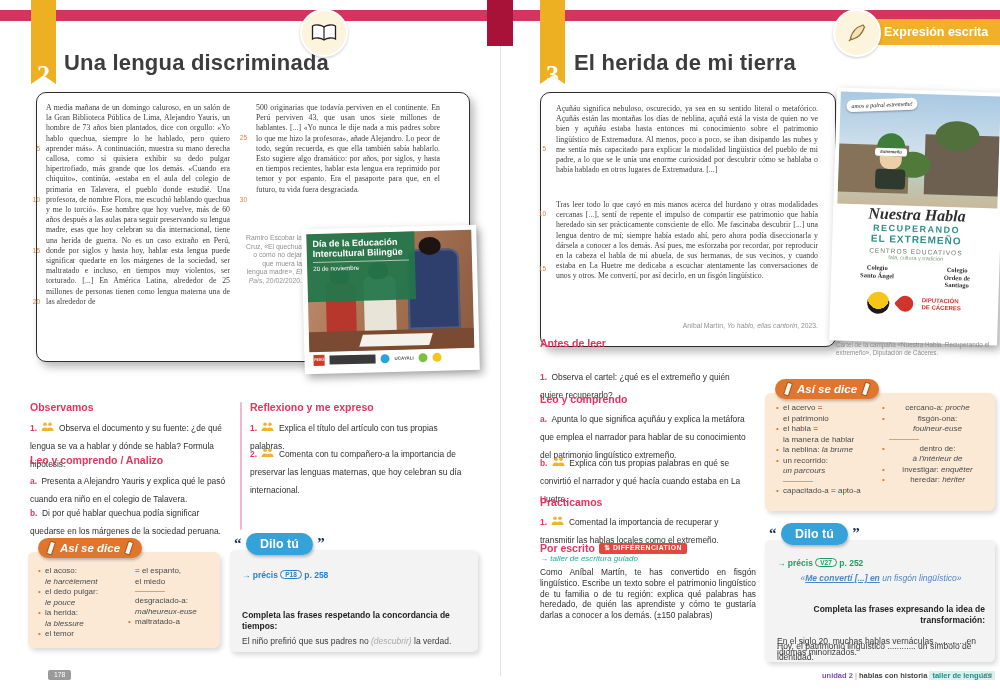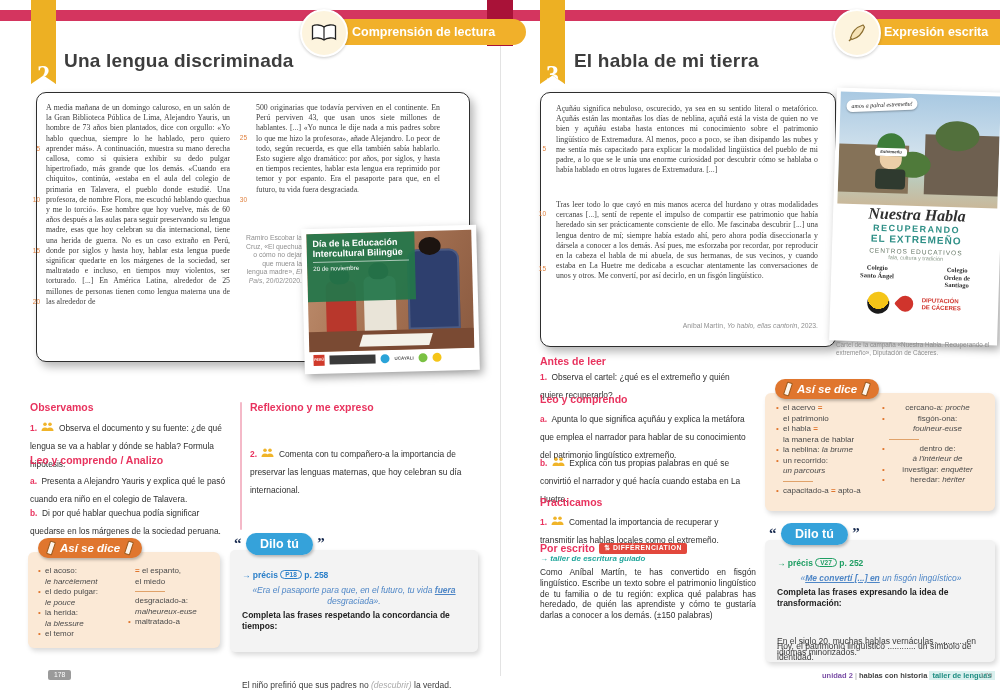--- a/index.html
+++ b/index.html
@@ -13,21 +13,21 @@
   .ribbon{top:0;width:25px;height:84px;background:#edb023;
           clip-path:polygon(0 0,100% 0,100% 100%,50% 90%,0 100%);
           box-shadow:2px 2px 3px rgba(0,0,0,.25);
           color:#fff;font-family:"Liberation Serif",serif;font-weight:bold;
           font-size:26px;text-align:center;line-height:150px;}
   .banner{top:19px;height:26px;background:#f1b02a;border-radius:13px;
           color:#fff;font-weight:bold;font-size:12.5px;display:flex;align-items:center;}
   .bcircle{top:9px;width:44px;height:44px;border-radius:50%;background:#fdf4de;
            border:2px solid #fff;display:flex;align-items:center;justify-content:center;
            box-shadow:0 1px 3px rgba(0,0,0,.2);}
-  .sectitle{font-size:19px;font-weight:bold;color:#3d3d3d;letter-spacing:.2px;}
+  .sectitle{font-size:22px;font-weight:bold;color:#3d3d3d;letter-spacing:.2px;}
   
   .card{background:#fff;border:1.5px solid #2e2e2e;border-radius:10px;
         box-shadow:4px 5px 8px rgba(0,0,0,.28);}
   .rtext{font-family:"Liberation Serif",serif;font-size:7.8px;line-height:10.2px;
          text-align:justify;color:#3d3d3d;}
   .lnum{font-size:6.5px;color:#e0813f;width:10px;text-align:right;}
   .attr{font-size:6.8px;line-height:8.6px;color:#909090;}
   .it{font-style:italic;}
   
   .hred{color:#e8335e;font-weight:bold;font-size:10.5px;}
@@ -81,53 +81,50 @@
           font-size:16px;color:#2f2f2f;}
   .teal1{color:#2e8f86;font-weight:bold;font-size:9px;letter-spacing:1.5px;}
   .teal2{color:#2e8f86;font-weight:bold;font-size:10px;letter-spacing:1px;}
   .cedu{color:#6a7a6a;font-size:6.5px;letter-spacing:1px;}
   .ctag{color:#8a9a8a;font-size:5.5px;}
   .college{font-family:"Liberation Serif",serif;font-weight:bold;font-size:6.5px;color:#2f2f2f;line-height:7.5px;}
   .caption{font-size:6.3px;line-height:8px;color:#8c8c8c;}
   
   .diffbadge{display:inline-block;background:#e2483d;color:#fff;font-size:6.8px;font-weight:bold;
              letter-spacing:.5px;padding:1.5px 5px;border-radius:2px;vertical-align:2px;}
-  .teallink{color:#23a79c;font-weight:bold;font-style:italic;font-size:8px;}
+  .teallink{color:#23a79c;font-weight:normal;font-style:italic;font-size:8px;}
   
   .foot{font-size:7.5px;color:#9a9a9a;}
   .fpurple{color:#7b4fa6;font-weight:bold;}
   .fteal{color:#1f8d82;font-weight:bold;background:#d9f0ee;padding:0 3px;}
 </style>
 </head>
 <body>
 
 <div id="page">
 
   <div class="abs topbar"></div>
   <div class="abs spine"></div>
   <div class="abs pageline"></div>
 
   <div class="abs ribbon" style="left:31px;">
     <span>2</span>
   </div>
   <div class="abs sectitle" style="left:64px;top:50px;">Una lengua discriminada</div>
-  <div class="abs banner" style="left:318px;width:174px;padding-left:34px;">
-    <span>Comprensión de lectura</span>
-  </div>
   <div class="abs bcircle" style="left:300px;">
     <svg width="26" height="18" viewBox="0 0 26 18">
         <path d="M13 3 C10 .5 4 .5 1.5 2 V15 C4 13.5 10 13.5 13 16 C16 13.5 22 13.5 24.5 15 V2 C22 .5 16 .5 13 3 Z" fill="#fff" stroke="#222" stroke-width="1.3"></path>
         <line x1="13" y1="3" x2="13" y2="16" stroke="#222" stroke-width="1.2"></line>
       </svg>
   </div>
 
   <div class="abs ribbon" style="left:540px;">
     <span>3</span>
   </div>
-  <div class="abs sectitle" style="left:574px;top:50px;">El habla de mi tierra</div>
+  <div class="abs sectitle" style="left:574px;top:50px;">El herida de mi tierra</div>
   <div class="abs banner" style="left:850px;width:150px;border-radius:13px 0 0 13px;padding-left:34px;">
     <span>Expresión escrita</span>
   </div>
   <div class="abs bcircle" style="left:833px;">
     <svg width="20" height="20" viewBox="0 0 20 20">
         <path d="M16 2 C10 4 5 9 3.5 15 L5 16.5 C11 15 15.5 10 17.5 4 Z" fill="#f6e2b5" stroke="#8a6d2f" stroke-width="1.2"></path>
         <line x1="4" y1="16" x2="2" y2="18" stroke="#8a6d2f" stroke-width="1.4"></line>
       </svg>
   </div>
 
@@ -186,20 +183,30 @@
     <span class="aitem">Presenta a Alejandro Yauris y explica qué le pasó cuando era niño en el colegio de Talavera.</span>
   </div>
   <div class="abs" style="left:30px;top:502px;width:206px;">
     <span class="mk aitem">b.</span>
     <span class="aitem">Di por qué hablar quechua podía significar quedarse en los márgenes de la sociedad peruana.</span>
   </div>
 
   <div class="abs pdiv" style="left:240px;top:402px;height:128px;"></div>
 
   <div class="abs hred" style="left:250px;top:401px;">Reflexiono y me expreso</div>
+  <div class="abs" style="left:250px;top:417px;width:222px;">
+    <span class="mk aitem">1.</span>
+    <svg width="13" height="9" viewBox="0 0 13 9">
+        <circle cx="4" cy="2.2" r="1.8" fill="#f0b429"></circle>
+        <circle cx="9" cy="2.2" r="1.8" fill="#f0b429"></circle>
+        <path d="M.5 9a3.5 3.5 0 017 0z" fill="#f0b429"></path>
+        <path d="M5.5 9a3.5 3.5 0 017 0z" fill="#f0b429"></path>
+      </svg>
+    <span class="aitem">Explica el título del artículo con tus propias palabras.</span>
+  </div>
   <div class="abs" style="left:250px;top:443px;width:222px;">
     <span class="mk aitem">2.</span>
     <svg width="13" height="9" viewBox="0 0 13 9">
         <circle cx="4" cy="2.2" r="1.8" fill="#f0b429"></circle>
         <circle cx="9" cy="2.2" r="1.8" fill="#f0b429"></circle>
         <path d="M.5 9a3.5 3.5 0 017 0z" fill="#f0b429"></path>
         <path d="M5.5 9a3.5 3.5 0 017 0z" fill="#f0b429"></path>
       </svg>
     <span class="aitem">Comenta con tu compañero-a la importancia de preservar las lenguas maternas, que hoy celebran su día internacional.</span>
   </div>
@@ -225,25 +232,22 @@
 
   <div class="abs dilobox" style="left:230px;top:550px;width:248px;height:102px;"></div>
   <div class="abs" style="left:234px;top:534px;">
     <span class="dq">“</span>
     <span class="dilotab">Dilo tú</span>
     <span class="dq">”</span>
   </div>
   <div class="abs precis" style="left:242px;top:570px;color:#2a7fc9;">
     <span>→ précis</span> <span class="pbadge">P18</span> <span>p. 258</span>
   </div>
-  <div class="abs quote" style="left:242px;top:585px;width:224px;">
-    <span>«Era el pasaporte para que, en el futuro, tu vida </span><span class="qu">fuera</span><span> desgraciada».</span>
-  </div>
   <div class="abs instr" style="left:242px;top:610px;width:224px;">Completa las frases respetando la concordancia de tiempos:</div>
-  <div class="abs sent" style="left:242px;top:635px;width:224px;margin-top:44px;">
+  <div class="abs sent" style="left:242px;top:635px;width:224px;">
     <span>El niño prefirió que sus padres no </span><span class="gv">(descubrir)</span><span> la verdad.</span>
   </div>
 
   <div class="abs card" style="left:540px;top:92px;width:294px;height:253px;"></div>
   <div class="abs lnum" style="left:536px;top:145px;">5</div>
   <div class="abs lnum" style="left:536px;top:210px;">10</div>
   <div class="abs lnum" style="left:536px;top:265px;">15</div>
   <div class="abs rtext" style="left:556px;top:104px;width:262px;">Açuñáu significa nebuloso, oscurecido, ya sea en su sentido literal o metafórico. Açuñás están las montañas los días de neblina, açuñá está la vista de quien no ve bien y açuñáu estaba hasta entonces mi conocimiento sobre el patrimonio lingüístico de Extremadura. Al menos, poco a poco, se iban disipando las nubes y me sentía más capacitado para explicar la modalidad lingüística del pueblo de mi padre, a lo que se le unía una enorme curiosidad por descubrir cómo se hablaba o había hablado en otros lugares de Extremadura. [...]</div>
   <div class="abs rtext" style="left:556px;top:200px;width:262px;">Tras leer todo lo que cayó en mis manos acerca del hurdano y otras modalidades cercanas [...], sentí de repente el impulso de compartir ese patrimonio que había heredado sin ser prácticamente consciente de ello. Me fascinaba descubrir [...] una lengua dentro de mí; siempre había estado ahí, pero ahora podía diseccionarla y dársela a conocer a los demás. Así pues, me esforzaba por recordar, por reproducir en la cabeza el habla de mi abuela, de sus hermanas, de sus vecinos, y cuando estaba en La Huetre me dedicaba a escuchar atentamente las conversaciones de unos y otros. Me convertí, por así decirlo, en un fisgón lingüístico.</div>
   <div class="abs attr" style="left:556px;top:322px;width:262px;text-align:right;">
@@ -276,21 +280,21 @@
       </div>
       <div style="display:flex;justify-content:center;align-items:center;gap:8px;margin-top:5px;">
         <span style="display:inline-block;width:22px;height:22px;border-radius:50%;background:radial-gradient(circle at 50% 30%,#f5c518 55%,#1a1a1a 56%);"></span>
         <span style="display:inline-block;width:16px;height:16px;background:#d0342c;border-radius:2px 50% 50% 50%;transform:rotate(-45deg);"></span>
         <span style="font-size:6px;font-weight:bold;color:#d0342c;line-height:7px;text-align:left;"><span>DIPUTACIÓN</span><br><span>DE CÁCERES</span></span>
       </div>
     </div>
   </div>
   <div class="abs caption" style="left:836px;top:341px;width:156px;">Cartel de la campaña «Nuestra Habla. Recuperando el extremeño», Diputación de Cáceres.</div>
 
-  <div class="abs hred" style="left:540px;top:355px;">Antes de leer</div>
+  <div class="abs hred" style="left:540px;top:337px;">Antes de leer</div>
   <div class="abs" style="left:540px;top:366px;width:214px;">
     <span class="mk aitem">1.</span>
     <span class="aitem">Observa el cartel: ¿qué es el extremeño y quién quiere recuperarlo?</span>
   </div>
   <div class="abs hred" style="left:540px;top:393px;">Leo y comprendo</div>
   <div class="abs" style="left:540px;top:408px;width:214px;">
     <span class="mk aitem">a.</span>
     <span class="aitem">Apunta lo que significa açuñáu y explica la metáfora que emplea el narrador para hablar de su conocimiento del patrimonio lingüístico extremeño.</span>
   </div>
   <div class="abs" style="left:540px;top:452px;width:214px;">
@@ -350,21 +354,21 @@
     <span class="dq">“</span>
     <span class="dilotab">Dilo tú</span>
     <span class="dq">”</span>
   </div>
   <div class="abs precis" style="left:777px;top:558px;color:#1f9e63;">
     <span>→ précis</span> <span class="pbadge">V27</span> <span>p. 252</span>
   </div>
   <div class="abs quote" style="left:777px;top:573px;width:208px;">
     <span>«</span><span class="qu">Me convertí [...] en</span><span> un fisgón lingüístico»</span>
   </div>
-  <div class="abs instr" style="left:777px;top:587px;width:208px;">Completa las frases expresando la idea de transformación:</div>
+  <div class="abs instr" style="left:777px;top:604px;width:208px;text-align:right;">Completa las frases expresando la idea de transformación:</div>
   <div class="abs sent" style="left:777px;top:641px;width:208px;line-height:11px;">Hoy, el patrimonio lingüístico ............ un símbolo de identidad.</div>
   <div class="abs sent" style="left:777px;top:636px;width:208px;line-height:11px;">En el siglo 20, muchas hablas vernáculas ............ en idiomas minorizados.</div>
 
   <div class="abs foot" style="left:48px;top:670px;background:#9a9a9a;color:#fff;padding:0 6px;border-radius:2px;font-size:6.8px;line-height:10px;">178</div>
   <div class="abs foot" style="left:822px;top:671px;">
     <span class="fpurple">unidad 2</span>
     <span>|</span>
     <span style="color:#444;font-weight:bold;">hablas con historia</span>
     <span class="fteal">taller de lenguas</span>
   </div>

